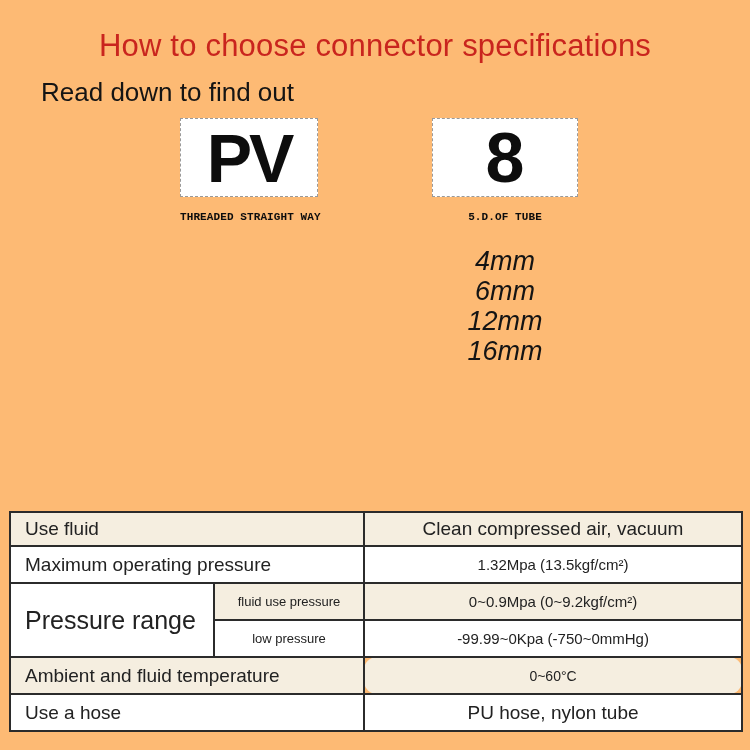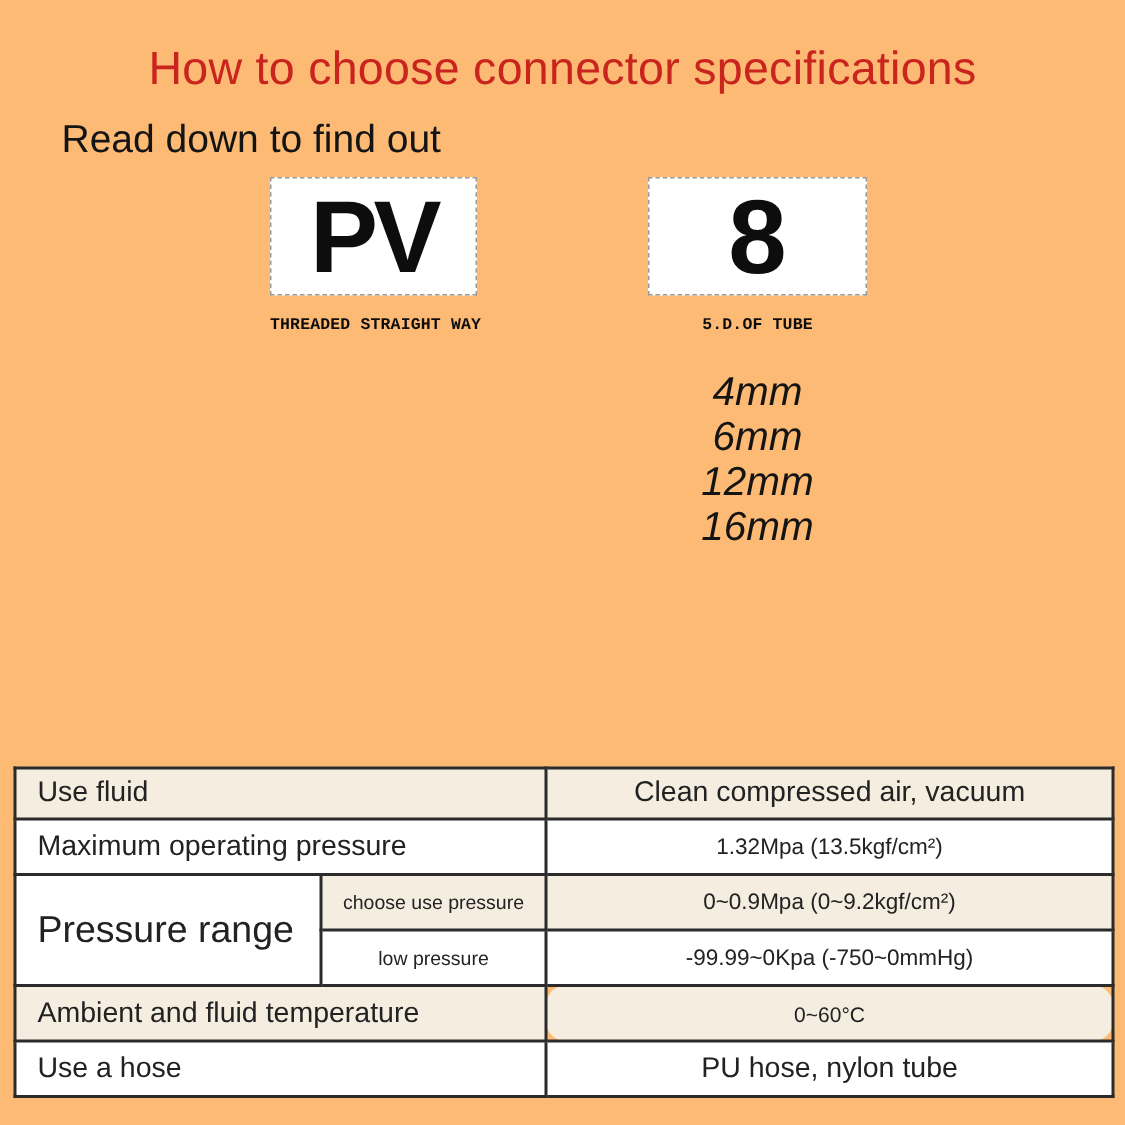--- a/index.html
+++ b/index.html
@@ -147,21 +147,21 @@
       <tr class="row-a">
         <td class="cell-label shaded" colspan="2">Use fluid</td>
         <td class="cell-value v-lg shaded">Clean compressed air, vacuum</td>
       </tr>
       <tr class="row-b">
         <td class="cell-label" colspan="2">Maximum operating pressure</td>
         <td class="cell-value v-md">1.32Mpa  (13.5kgf/cm²)</td>
       </tr>
       <tr class="row-b">
         <td class="cell-label big" rowspan="2">Pressure range</td>
-        <td class="cell-sublabel shaded">choose use pressure</td>
+        <td class="cell-sublabel shaded">fluid use pressure</td>
         <td class="cell-value v-md shaded">0~0.9Mpa  (0~9.2kgf/cm²)</td>
       </tr>
       <tr class="row-b">
         <td class="cell-sublabel">low pressure</td>
         <td class="cell-value v-md">-99.99~0Kpa  (-750~0mmHg)</td>
       </tr>
       <tr class="row-b">
         <td class="cell-label shaded" colspan="2">Ambient and fluid temperature</td>
         <td class="cell-value v-sm shaded">0~60°C</td>
       </tr>

